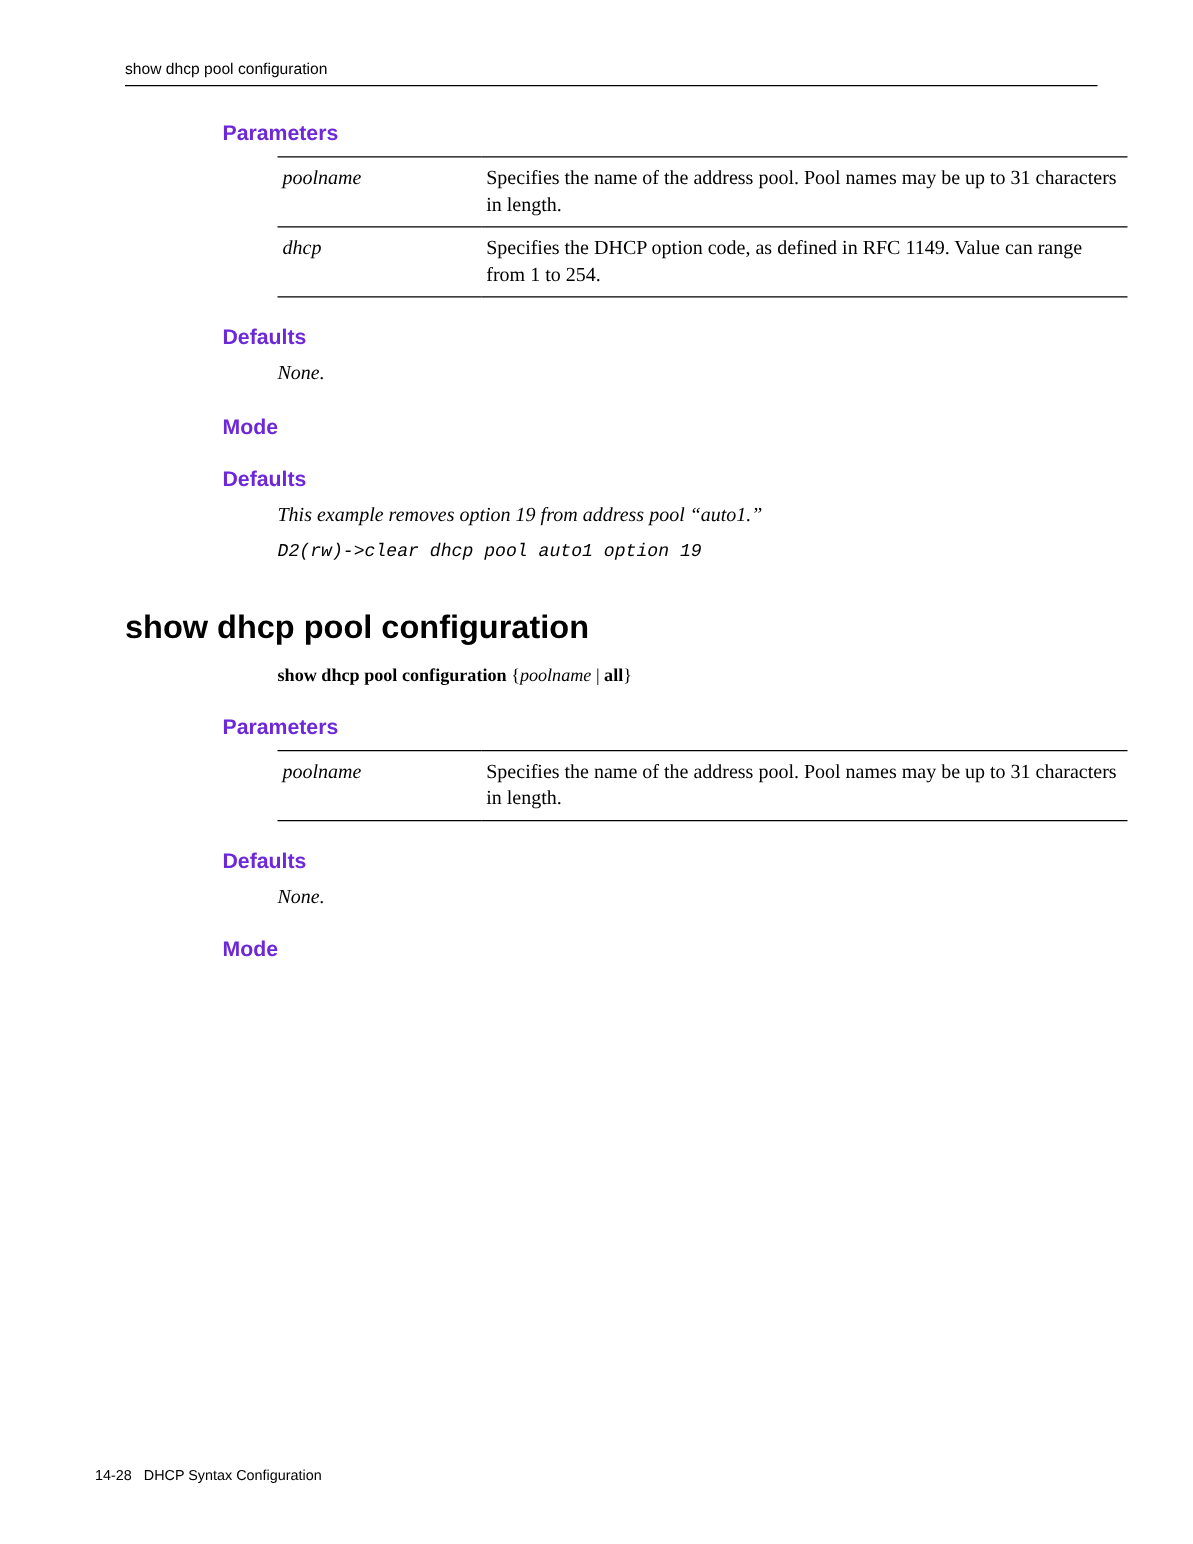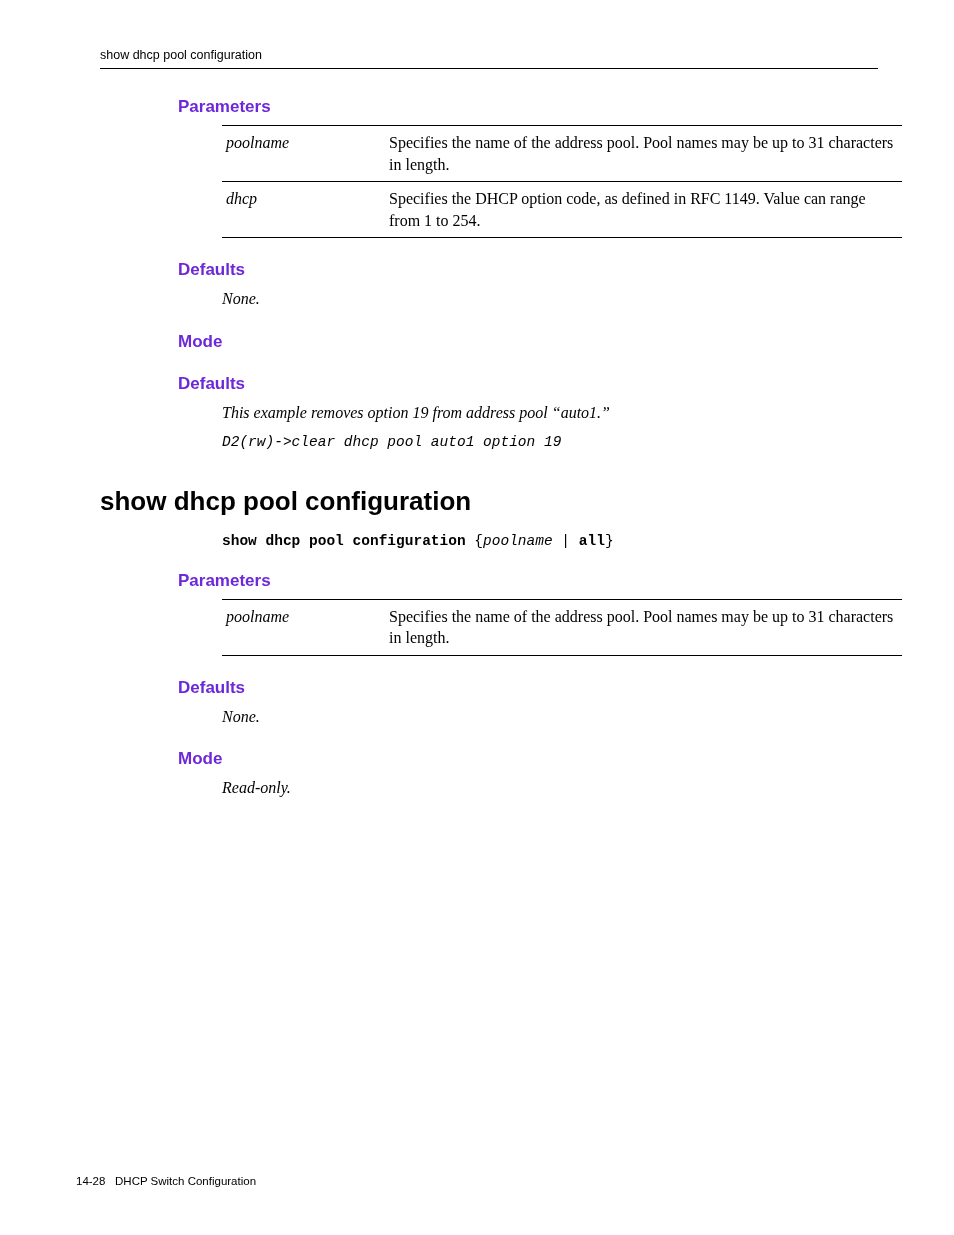--- a/index.html
+++ b/index.html
@@ -64,21 +64,21 @@
     margin: 36px 0 16px 0;
   }
   .code-block {
     font-family: "Courier New", Courier, monospace;
     font-size: 14.5px;
     margin: 10px 0 4px 122px;
     white-space: pre;
     font-style: italic;
   }
   .syntax-line {
-    font-family: Liberation Mono, monospace;
+    font-family: Liberation Serif, serif;
     font-size: 14.5px;
     margin: 6px 0 4px 122px;
   }
   .syntax-line .b { font-weight: bold; }
   .syntax-line .i { font-style: italic; }
   .footer {
     position: absolute;
     bottom: 48px;
     left: 76px;
     font-family: Arial, Helvetica, sans-serif;
@@ -129,19 +129,18 @@
       <td class="param-name">poolname</td>
       <td>Specifies the name of the address pool. Pool names may be up to 31 characters in length.</td>
     </tr>
   </tbody>
     </table>
 
   <div class="section-heading">Defaults</div>
   <div class="body-text">None.</div>
 
   <div class="section-heading">Mode</div>
-  <div class="body-text">Read-only.</div>
 
 </div>
 
 <div class="footer">
-  <span>14-28</span>&nbsp;&nbsp;&nbsp;<span>DHCP Switch Configuration</span>
+  <span>14-28</span>&nbsp;&nbsp;&nbsp;<span>DHCP Syntax Configuration</span>
 </div>
 
 </body></html>

